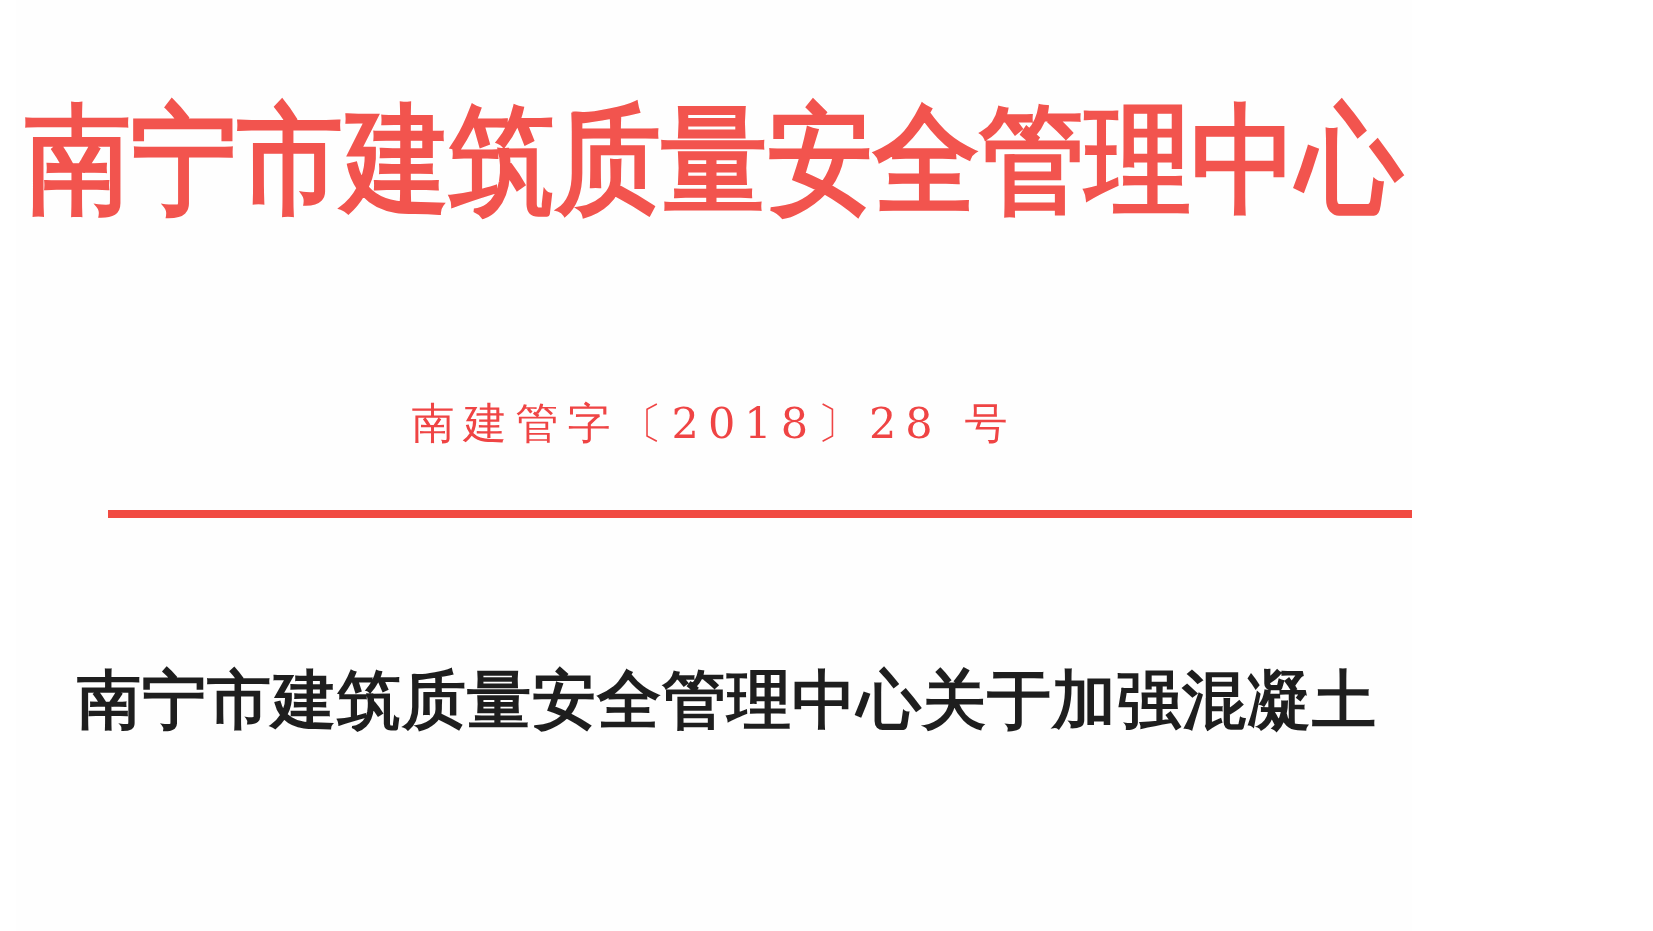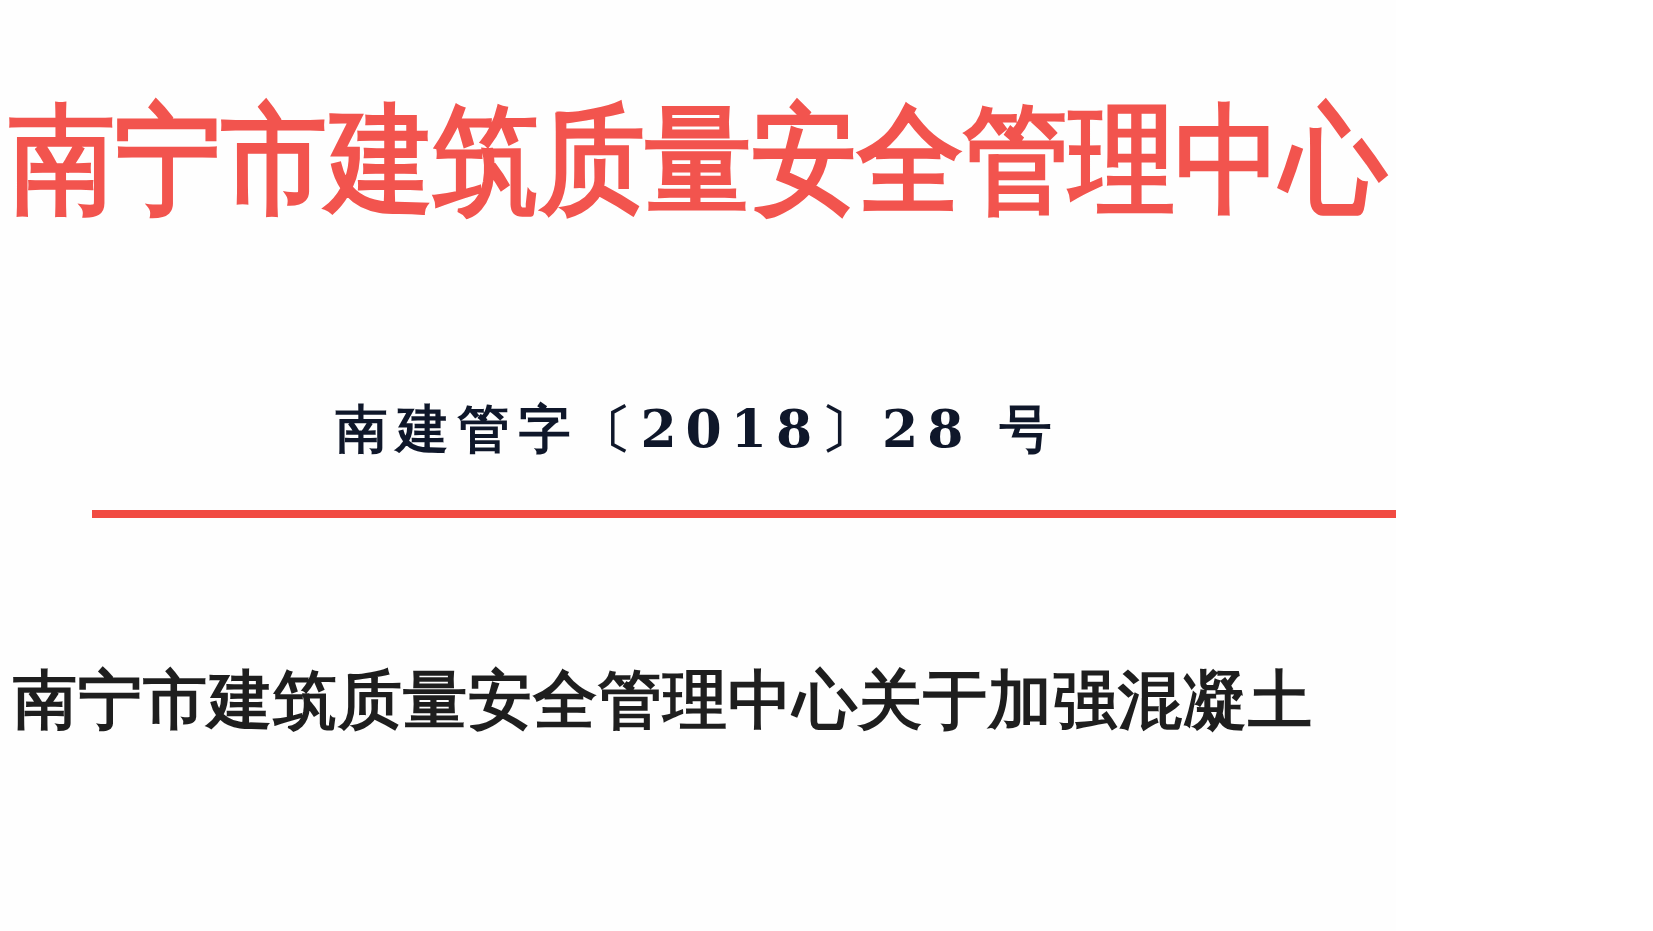--- a/index.html
+++ b/index.html
@@ -7,20 +7,21 @@
     padding: 0;
     background: #ffffff;
   }
   .page {
     position: relative;
     width: 1396px;
     height: 931px;
     background: #fefefe;
     overflow: hidden;
     font-family: "DejaVu Serif", serif;
+    margin-left: 16px;
   }
   
   .org-title {
     position: absolute;
     top: 100px;
     left: 0;
     width: 100%;
     text-align: center;
     font-family: "DejaVu Serif", serif;
     font-weight: 700;
@@ -33,43 +34,43 @@
     white-space: nowrap;
   }
   
   .doc-number {
     position: absolute;
     top: 398px;
     left: 0;
     width: 100%;
     text-align: center;
     font-family: "DejaVu Serif", serif;
-    font-weight: 700;
-    font-size: 52px;
+    font-weight: 400;
+    font-size: 43px;
     line-height: 1.2;
     letter-spacing: 9px;
-    color: #0f172a;
+    color: #ef4444;
     white-space: nowrap;
   }
   
   .red-rule {
     position: absolute;
     top: 510px;
     left: 92px;
     width: 1428px;
     height: 8px;
     background: #f14b42;
   }
   
   .doc-title {
     position: absolute;
     top: 652px;
     left: 0;
     width: 100%;
-    text-align: left;
+    text-align: center;
     font-family: "DejaVu Serif", serif;
     font-weight: 700;
     font-size: 64px;
     line-height: 96px;
     color: #1e1e1e;
     letter-spacing: 1px;
     padding-left: 13px;
   }
   .doc-title-line {
     white-space: nowrap;

